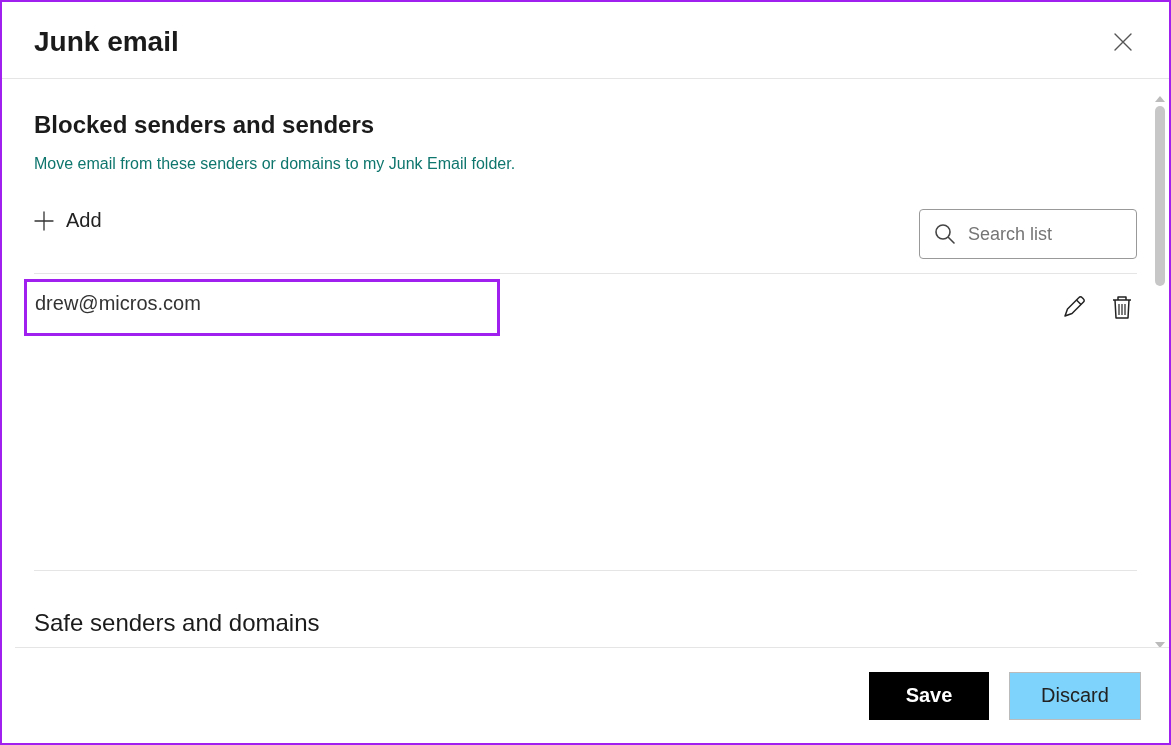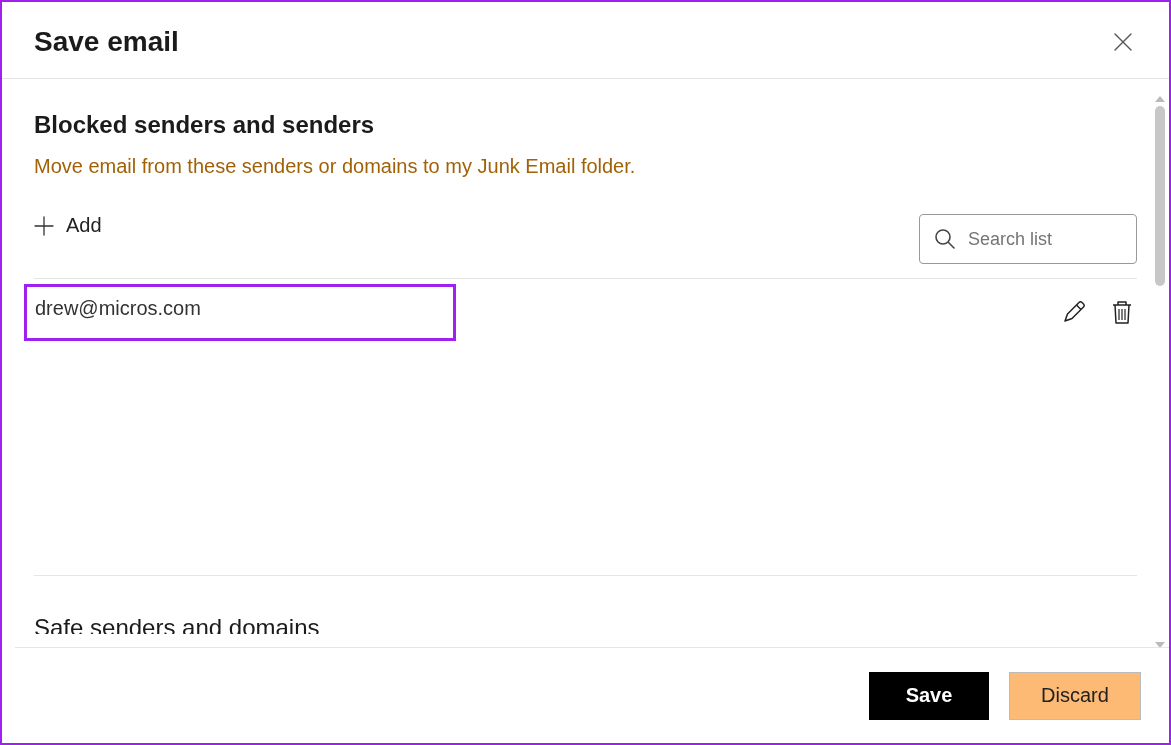--- a/index.html
+++ b/index.html
@@ -37,22 +37,22 @@
       padding: 0;
     }
     .content-inner { padding: 0 32px; }
     .section-title {
       font-size: 24px;
       font-weight: 700;
       color: #1b1b1b;
       margin-top: 32px;
     }
     .section-desc {
-      font-size: 20px;
-      color: #a16207;
+      font-size: 16px;
+      color: #0f766e;
       margin-top: 16px;
     }
     .add-search-row {
       display: flex;
       justify-content: space-between;
       align-items: flex-start;
       margin-top: 36px;
       padding-bottom: 14px;
       border-bottom: 1px solid #e5e5e5;
     }
@@ -87,21 +87,21 @@
     .list-row {
       display: flex;
       align-items: center;
       justify-content: space-between;
       height: 54px;
       margin-top: 6px;
     }
     .email-entry {
       border: 3px solid #a020f0;
       padding: 10px 12px 18px 8px;
-      width: 432px;
+      width: 476px;
       font-size: 20px;
       color: #333;
       margin-left: -10px;
     }
     .row-actions { display:flex; gap:22px; align-items:center; margin-right: 2px;}
     .icon-btn { width:26px; height:26px; cursor:pointer; color:#222; display:flex;align-items:center;justify-content:center;}
     .divider {
       border-top: 1px solid #e5e5e5;
       margin-top: 236px;
     }
@@ -125,41 +125,41 @@
     }
     .save-btn {
       width: 120px; height: 48px;
       background: #000; color: #fff;
       font-size: 20px; font-weight: 600;
       border: none; cursor: pointer;
       display:flex;align-items:center;justify-content:center;
     }
     .discard-btn {
       width: 132px; height: 48px;
-      background: #fdba74; color: #222;
+      background: #7dd3fc; color: #222;
       border: 1px solid #bbb;
       font-size: 20px;
       cursor: pointer;
       display:flex;align-items:center;justify-content:center;
     }
     
     .scrollbar-track {
       position:absolute; right: 2px; top: 92px; width: 14px; height: 556px;
       display:flex; flex-direction:column; align-items:center;
     }
     .scroll-arrow { width:0;height:0;border-left:5px solid transparent;border-right:5px solid transparent;}
     .scroll-arrow.up { border-bottom:6px solid #bbb; margin-bottom:2px;margin-top:2px;}
     .scroll-arrow.down{ border-top:6px solid #bbb; margin-top:auto;margin-bottom:2px;}
     .scroll-thumb { width:10px; background:#c7c7c7; border-radius:6px; height:180px; margin-top:2px;}
   </style>
 </head>
 <body>
 
 <div class="dialog-header">
-  <div class="dialog-title">Save email</div>
+  <div class="dialog-title">Junk email</div>
   <div class="close-btn">
     <svg width="20" height="20" viewBox="0 0 20 20">
         <path d="M2 2 L18 18 M18 2 L2 18" stroke="#555" stroke-width="1.4" fill="none" stroke-linecap="round"></path>
       </svg>
   </div>
 </div>
 
 <div class="content-area">
   <div class="content-inner">
     <div class="section-title">Blocked senders and senders</div>

